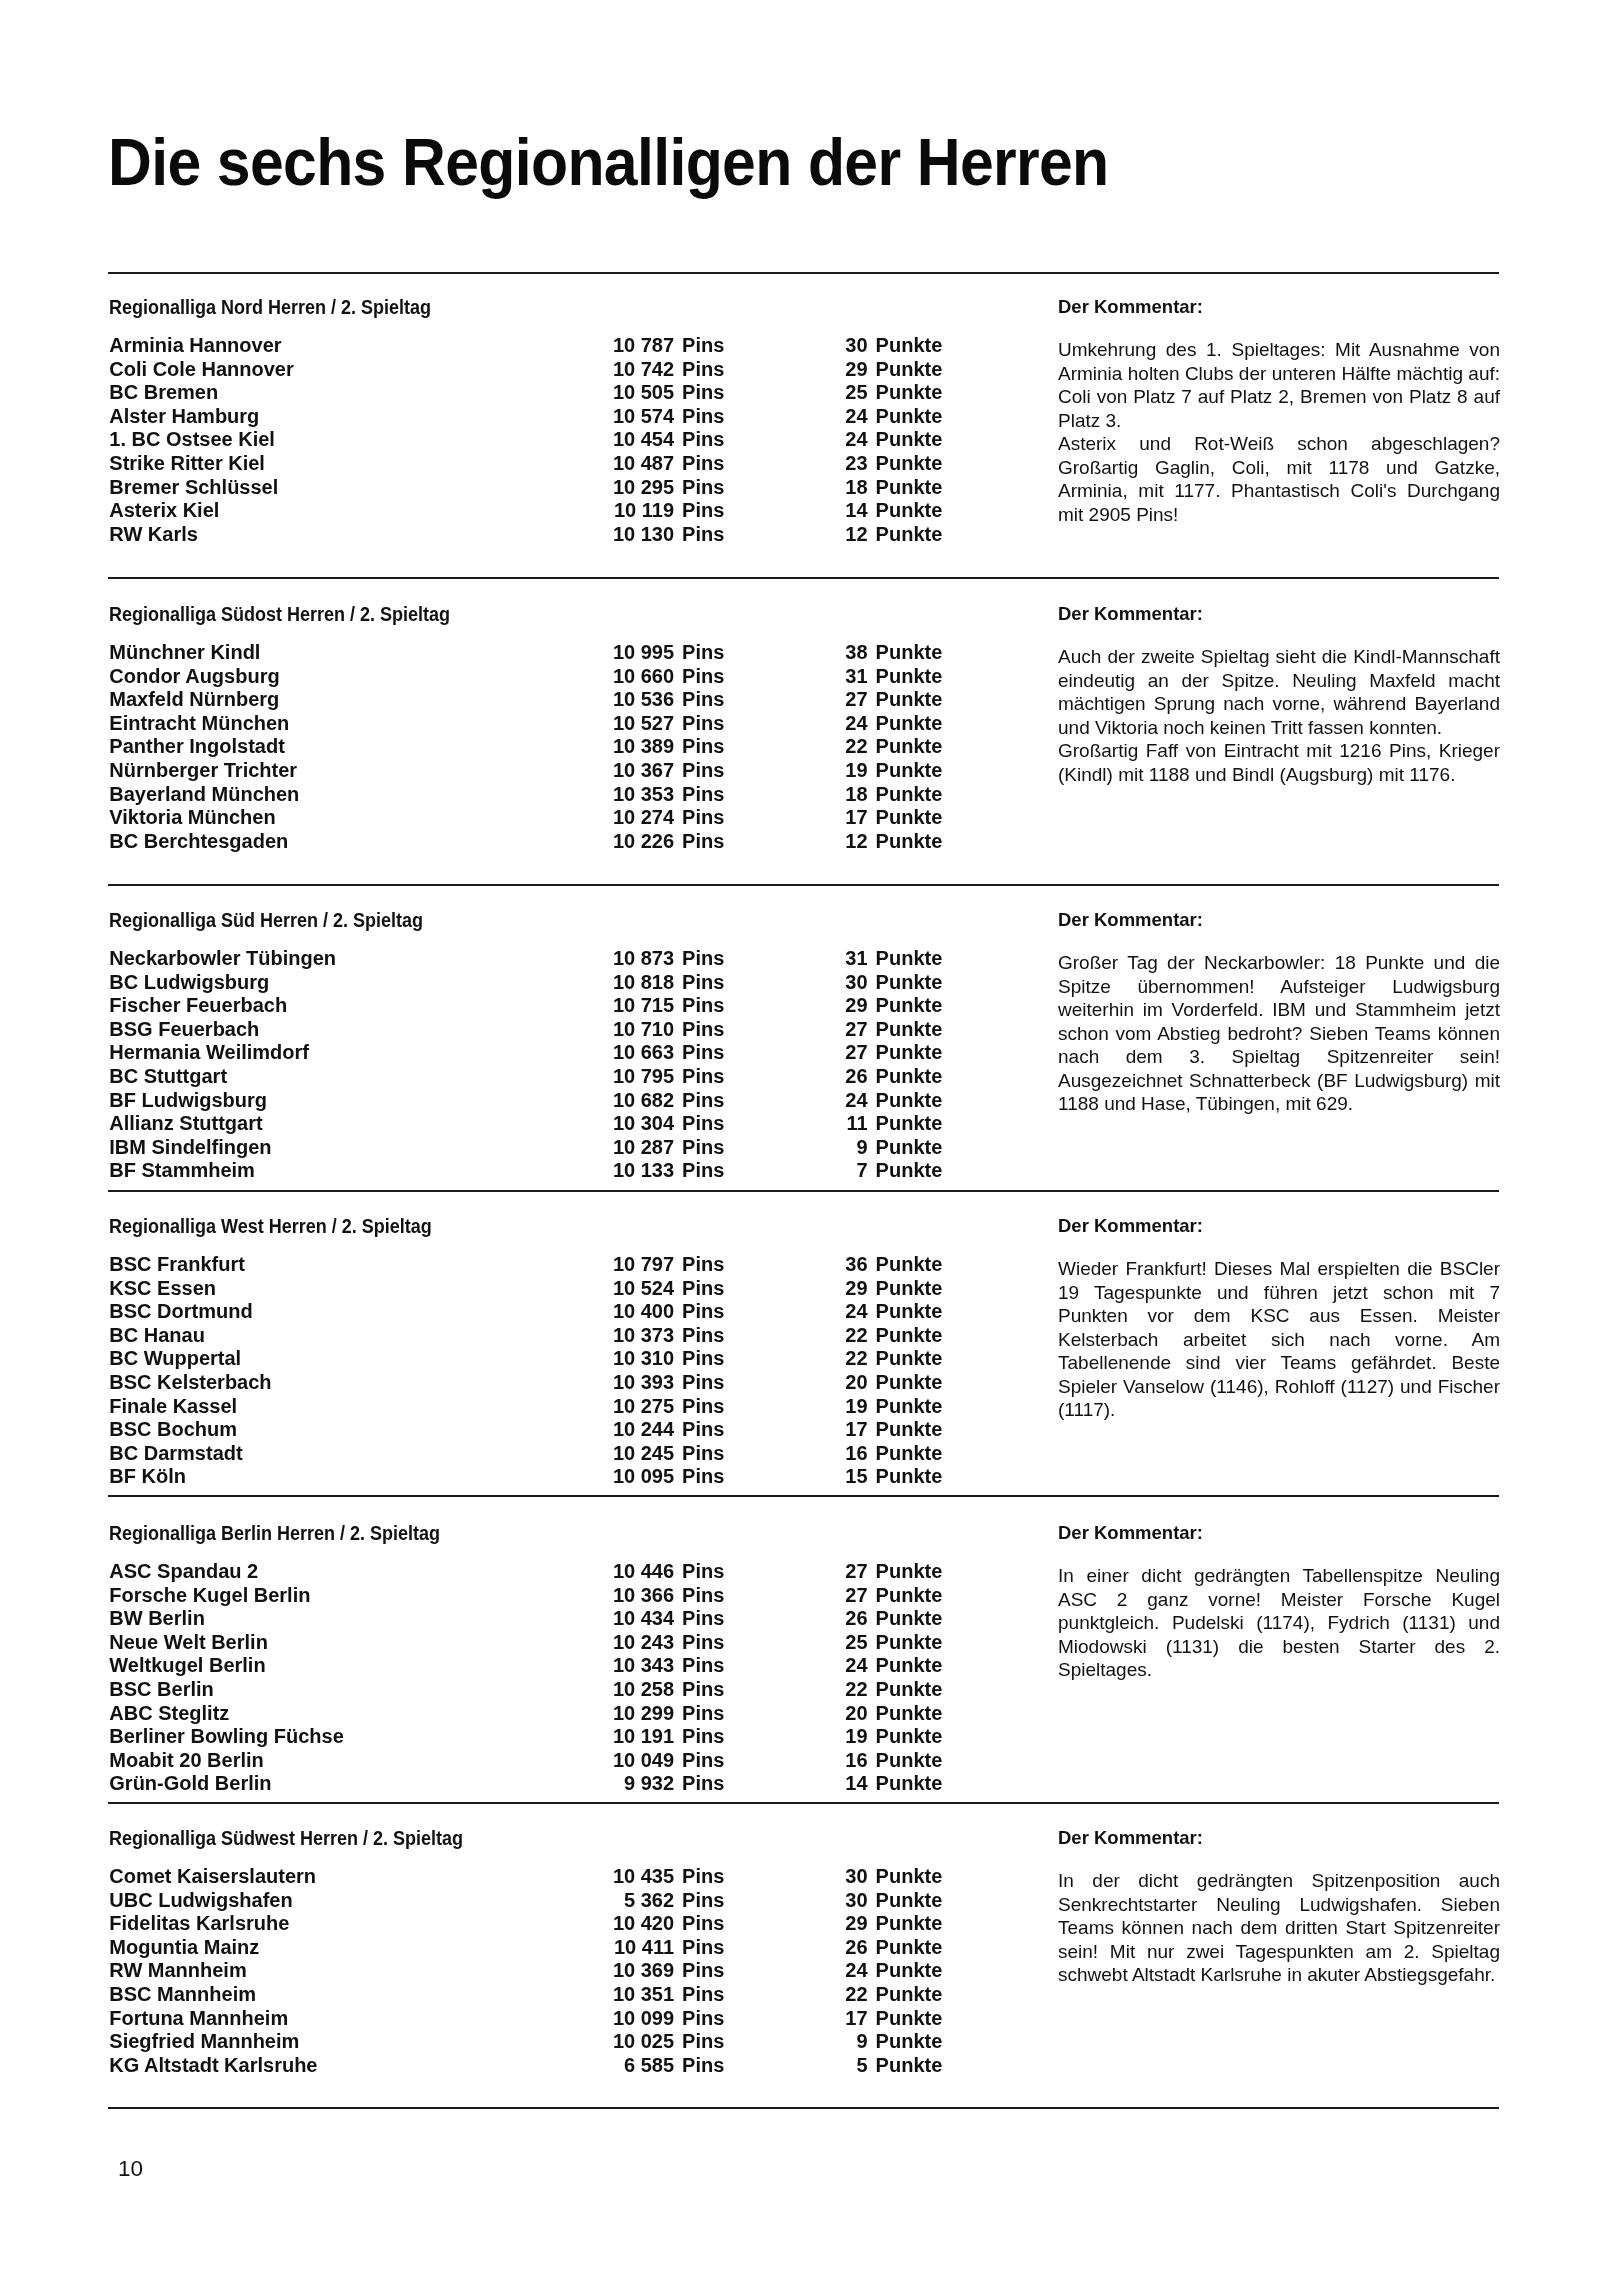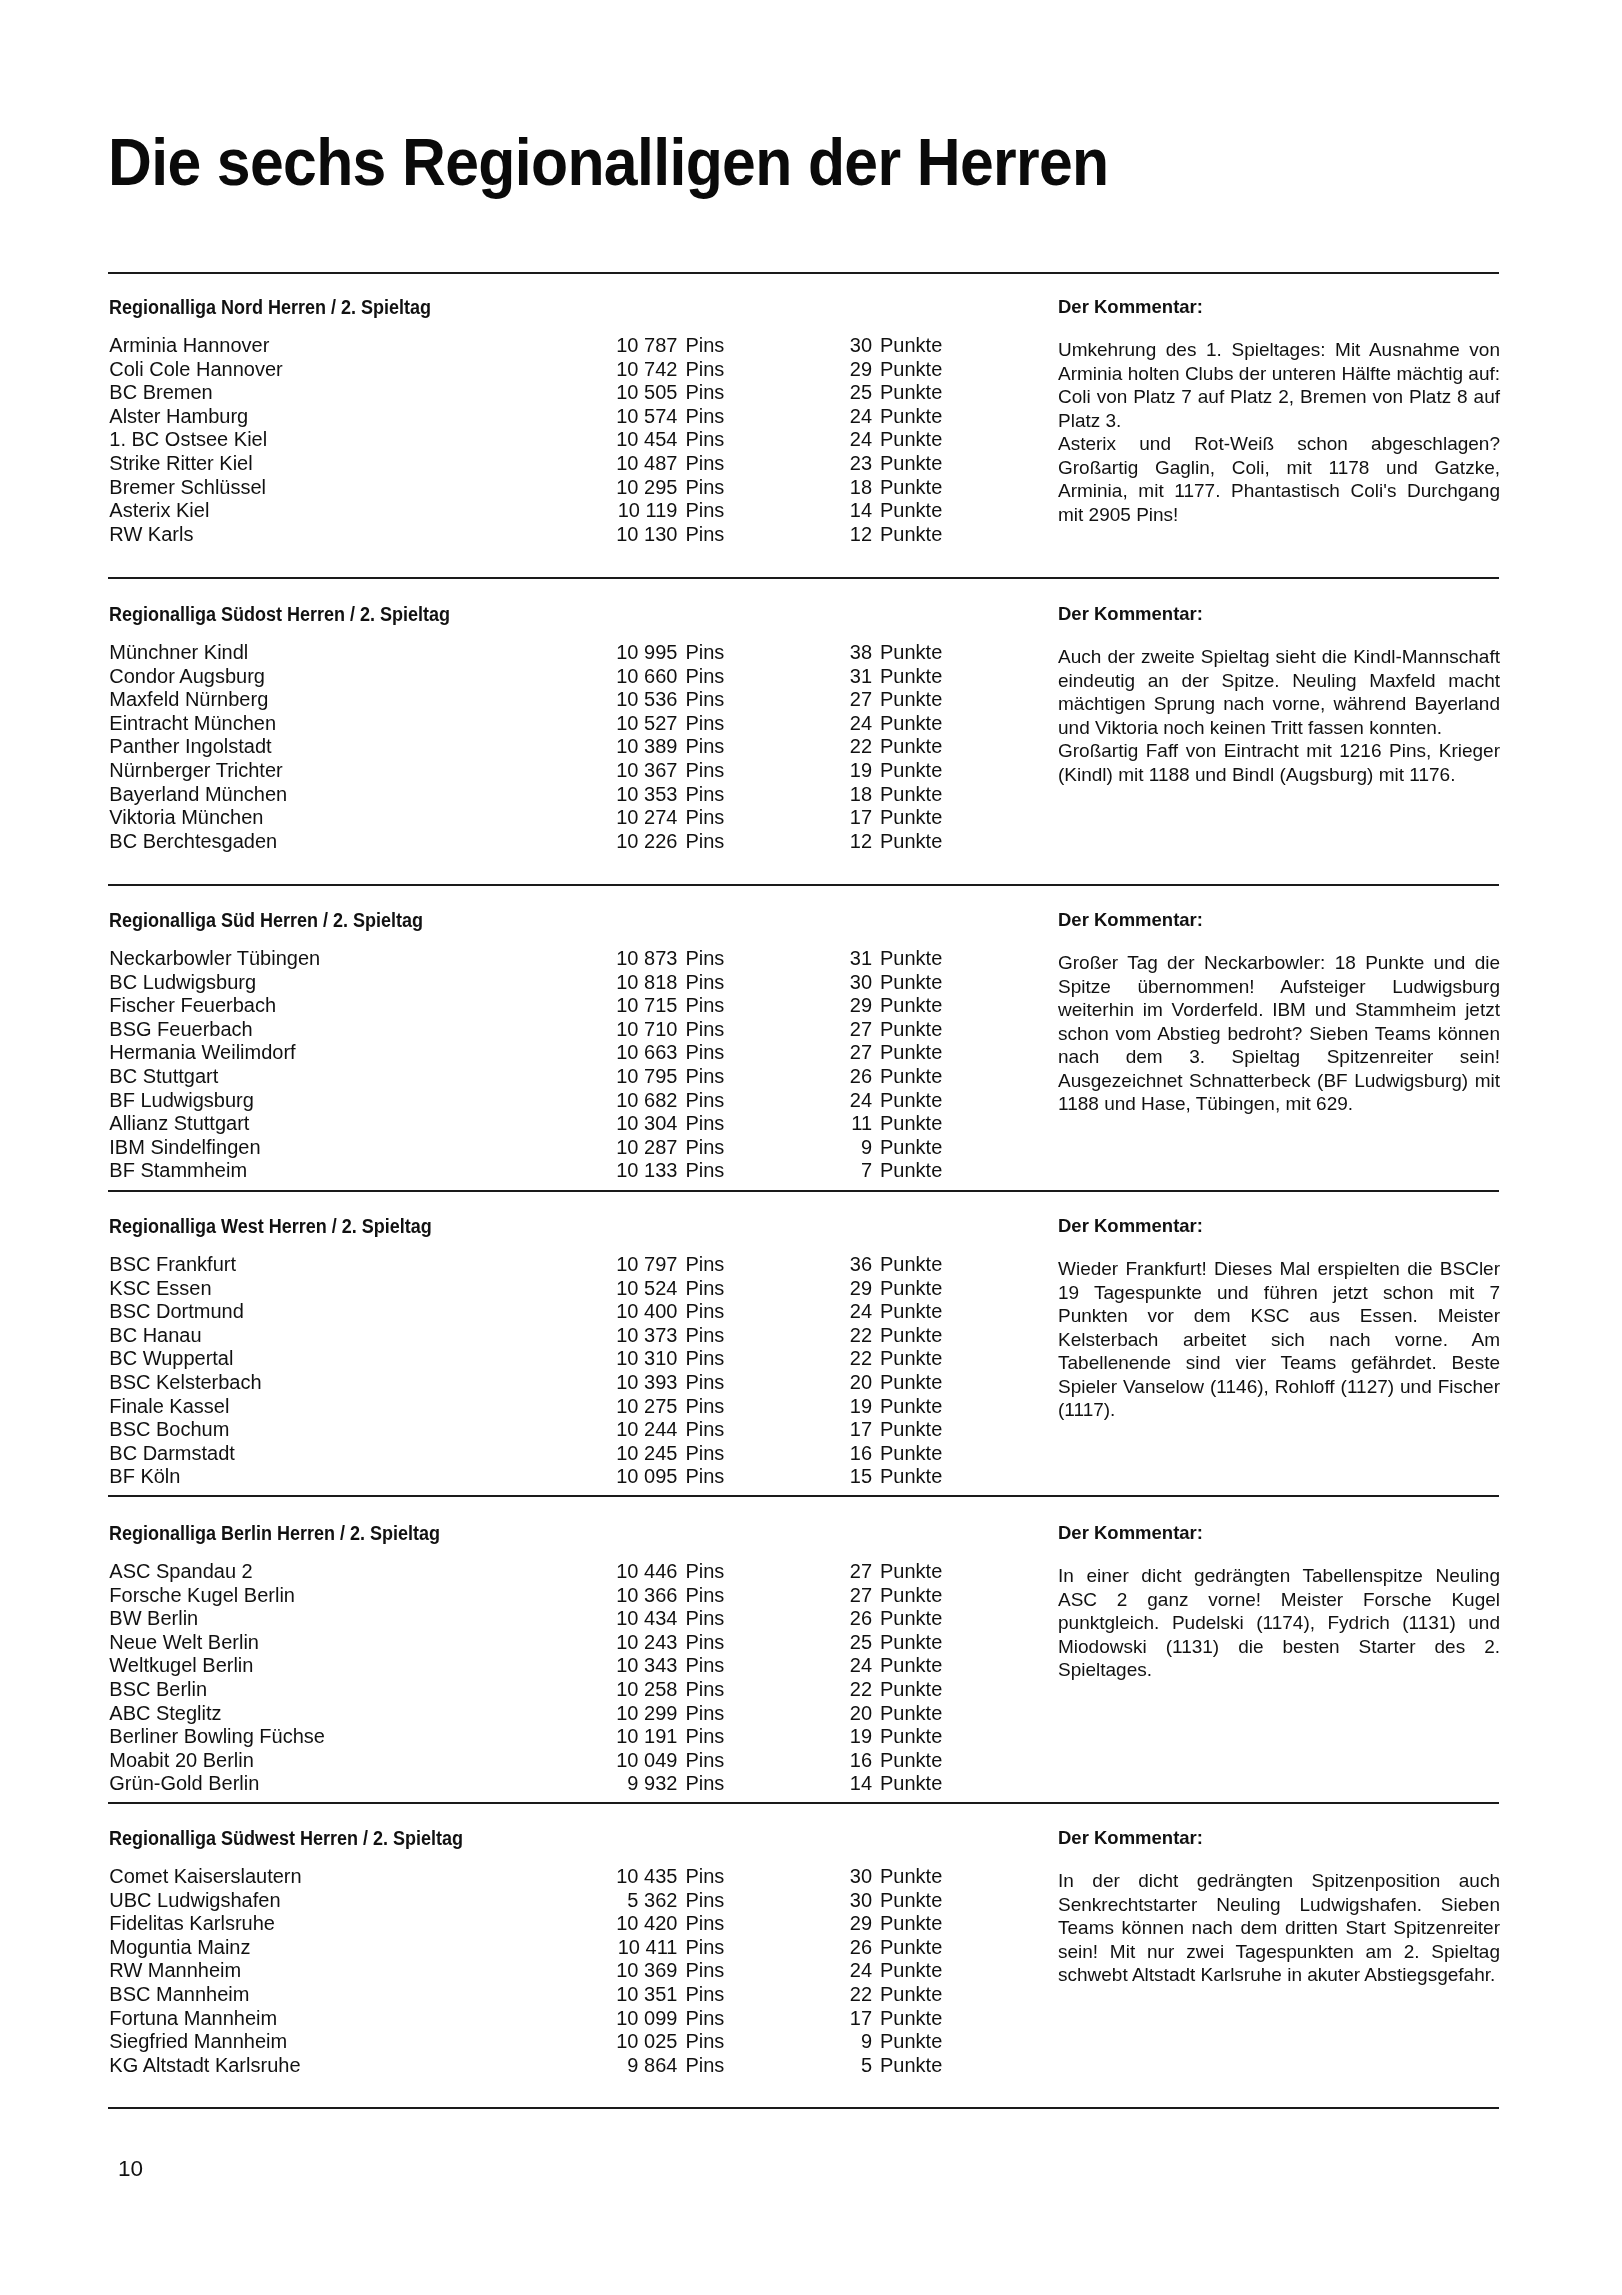--- a/index.html
+++ b/index.html
@@ -15,21 +15,21 @@
   }
   .rule {
     position: absolute; left: 108px; width: 1391px; height: 2px; background: #1a1a1a;
   }
   .section { position: absolute; left: 108px; width: 1391px; }
   .league-title {
     position: absolute; left: 1.3px; top: 0; font-weight: bold; font-size: 20px;
     transform: scaleX(0.9); transform-origin: left top; white-space: nowrap;
   }
   .rows { position: absolute; left: 1.3px; top: 38px; width: 833px; }
-  .row { position: relative; height: 23.6px; font-size: 20px; line-height: 23.6px; }
+  .row { position: relative; height: 23.6px; font-size: 20px; line-height: 23.6px; font-weight: bold; }
   .team { position: absolute; left: 0; white-space: nowrap; }
   .pins { position: absolute; right: 218px; white-space: nowrap; text-align: right; }
   .points { position: absolute; right: 0; white-space: nowrap; text-align: right; }
   .comment { position: absolute; left: 950px; top: 0; width: 442px; }
   .comment-head { font-weight: bold; font-size: 18.5px; white-space: nowrap; }
   .comment-text {
     margin-top: 20px; font-size: 19px; line-height: 23.5px; text-align: justify;
     hyphens: manual;
   }
   .page-number { position: absolute; left: 118px; top: 2156px; font-size: 22.5px; }
@@ -383,21 +383,21 @@
           <span class="pins"><span>10 099</span><span style="margin-left: 8px;">Pins</span></span>
           <span class="points"><span>17</span><span style="margin-left: 8px;">Punkte</span></span>
         </div>
         <div class="row">
           <span class="team">Siegfried Mannheim</span>
           <span class="pins"><span>10 025</span><span style="margin-left: 8px;">Pins</span></span>
           <span class="points"><span>9</span><span style="margin-left: 8px;">Punkte</span></span>
         </div>
         <div class="row">
           <span class="team">KG Altstadt Karlsruhe</span>
-          <span class="pins"><span>9 864</span><span style="margin-left: 8px;">Pins</span></span>
+          <span class="pins"><span>6 585</span><span style="margin-left: 8px;">Pins</span></span>
           <span class="points"><span>5</span><span style="margin-left: 8px;">Punkte</span></span>
         </div>
       </div>
       <div class="comment">
         <div class="comment-head">Der Kommentar:</div>
         <div class="comment-text">
           <div>In der dicht gedrängten Spitzenposition auch Senkrechtstarter Neuling Ludwigshafen. Sie­ben Teams können nach dem dritten Start Spitzenreiter sein! Mit nur zwei Tagespunk­ten am 2. Spieltag schwebt Altstadt Karls­ruhe in akuter Abstiegsgefahr.</div>
         </div>
       </div>
     </div>

